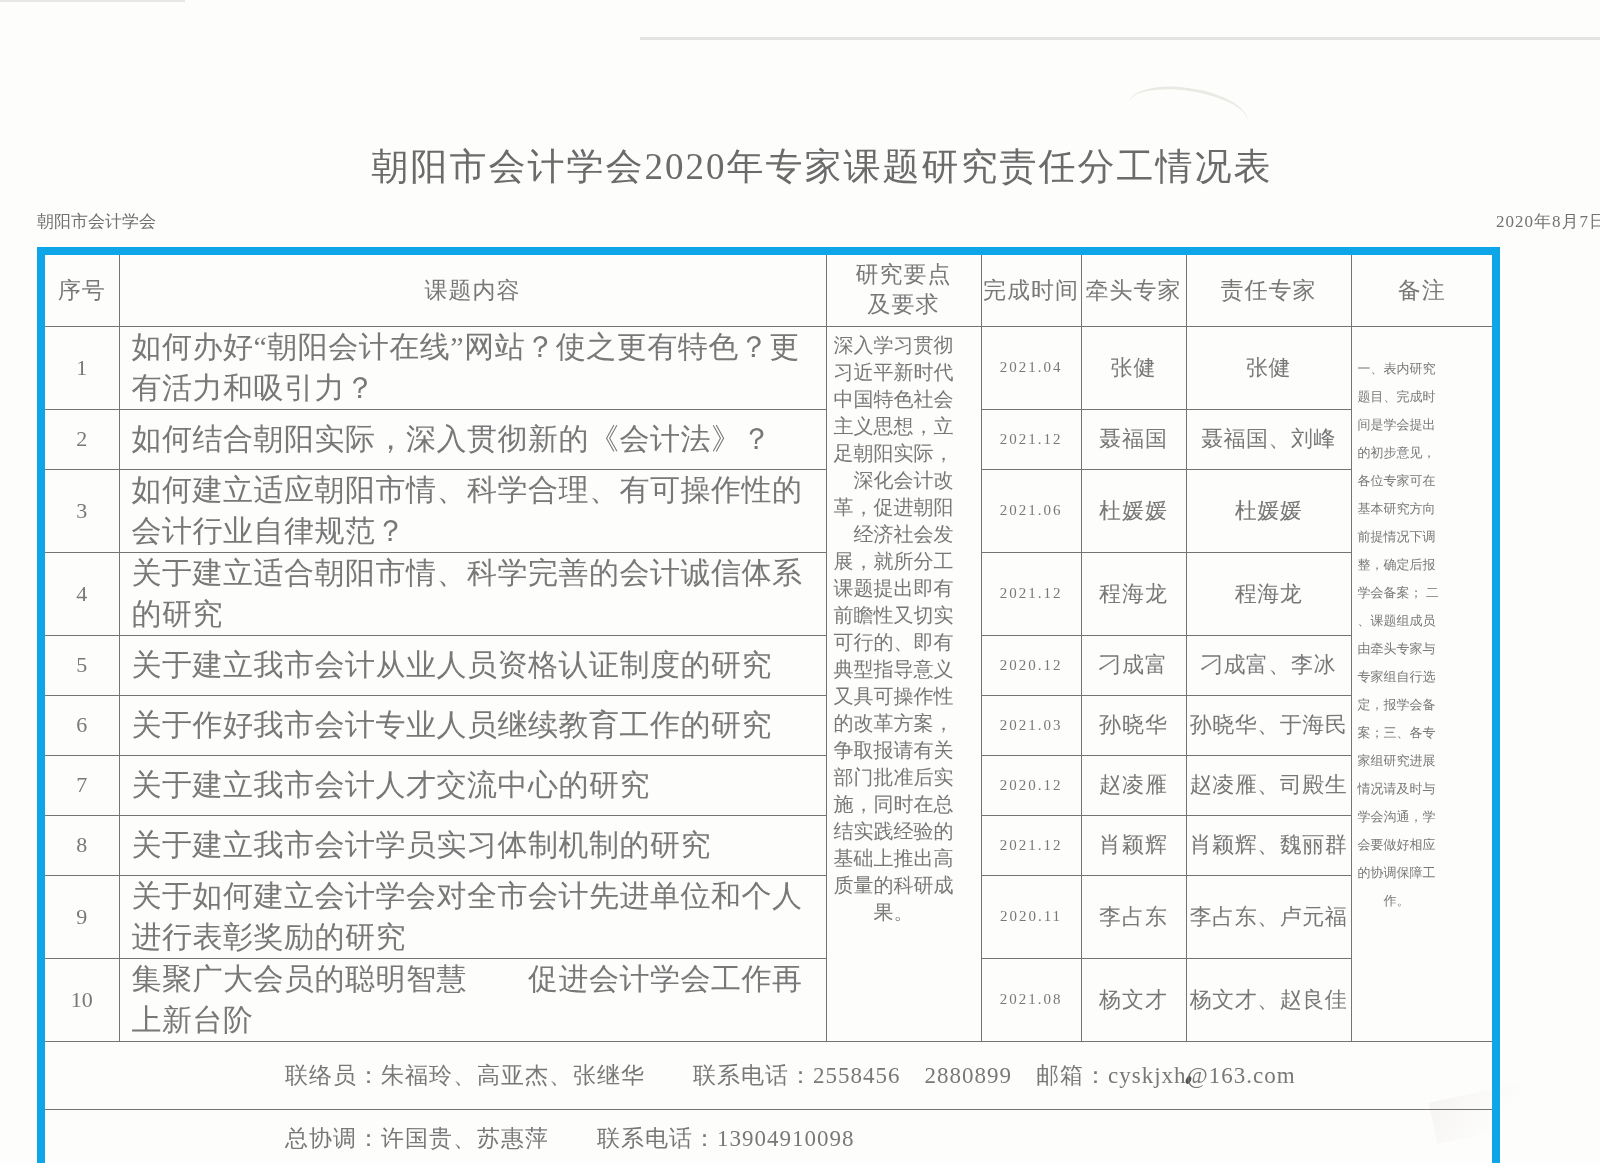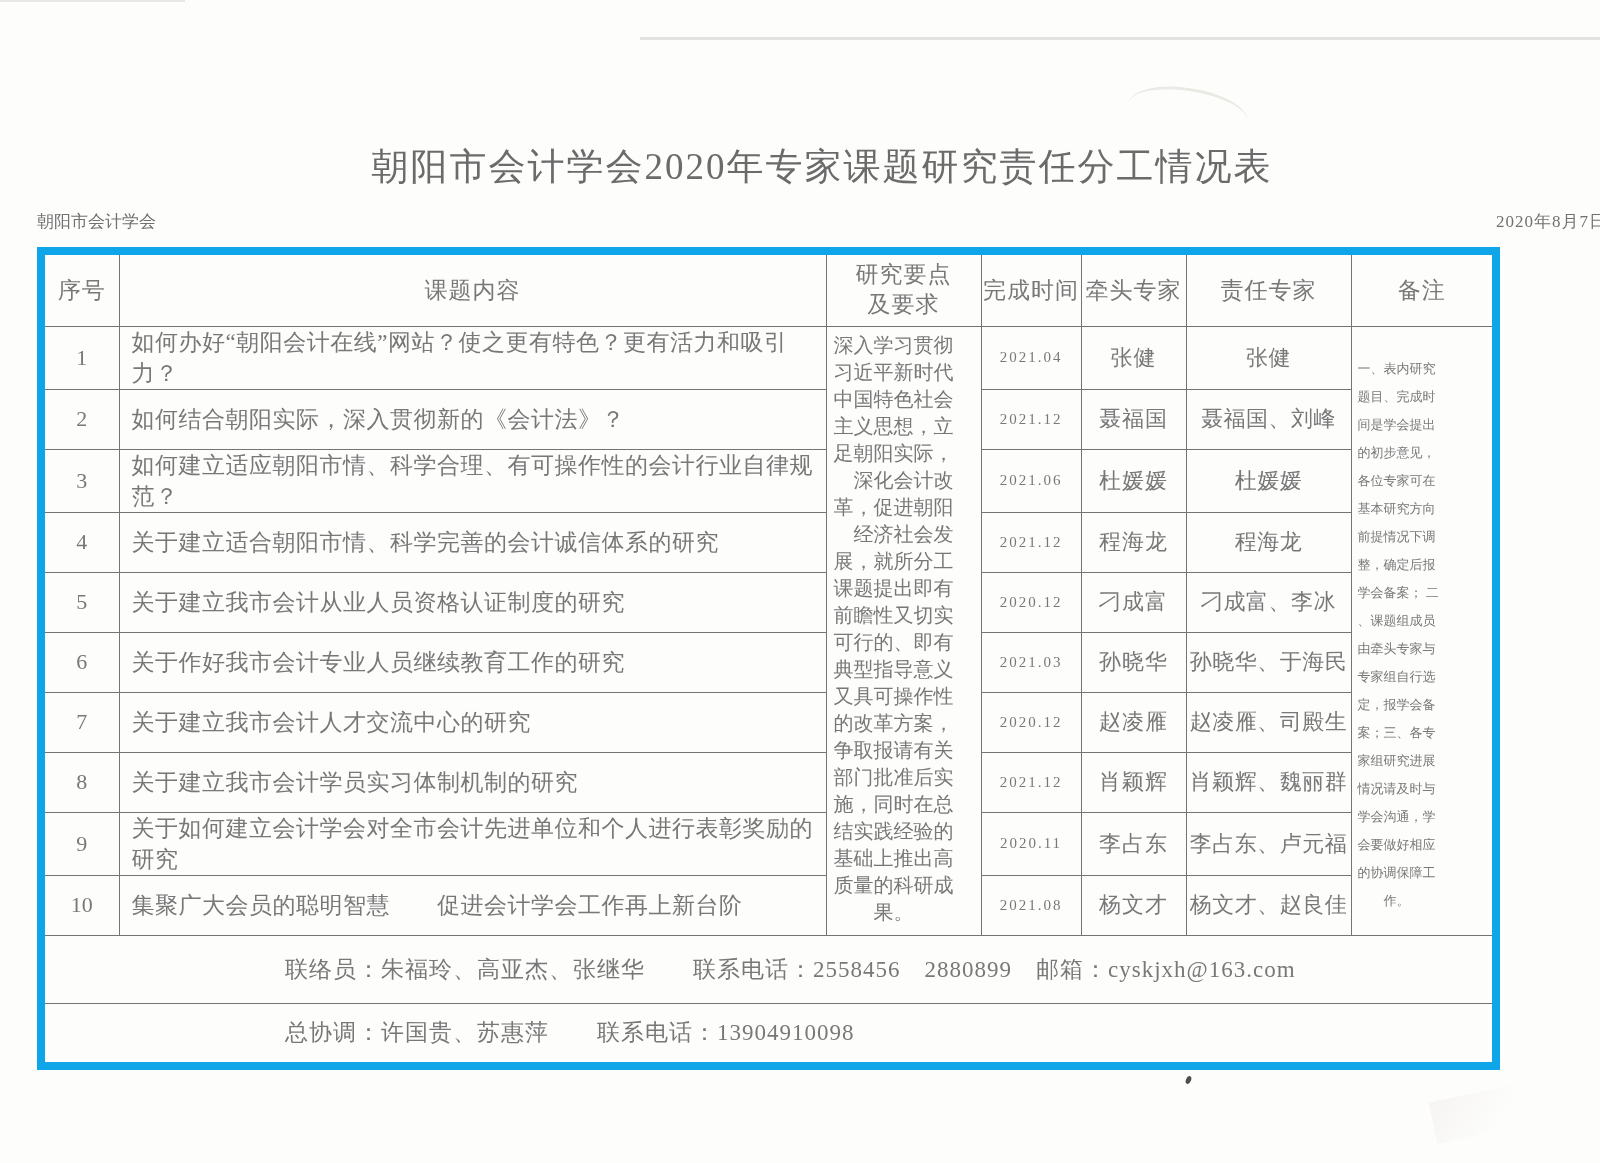--- a/index.html
+++ b/index.html
@@ -36,21 +36,21 @@
   }
   table.sheet th,table.sheet td{
     border:1px solid #747474;font-weight:normal;color:#787878;
     overflow:hidden;
   }
   tr.head-row{height:75px;}
   tr.head-row th{font-size:23px;letter-spacing:1px;text-align:center;vertical-align:middle;}
   th.h-points{white-space:pre-line;line-height:30px;}
   tbody tr{height:60px;}
   td.c-index{text-align:center;font-size:22px;vertical-align:middle;}
-  td.c-topic{font-size:23px;padding:0 8px 0 12px;vertical-align:middle;letter-spacing:0.5px;font-family:Liberation Serif, serif;}
+  td.c-topic{font-size:30px;padding:0 8px 0 12px;vertical-align:middle;letter-spacing:0.5px;font-family:Liberation Serif, serif;}
   td.c-points{
     white-space:pre-line;vertical-align:top;font-size:20px;line-height:27px;
     padding:5px 5px 0 7px;text-align:left;
   }
   td.c-time{text-align:center;font-size:15px;letter-spacing:2px;vertical-align:middle;}
   td.c-lead{text-align:center;font-size:22px;vertical-align:middle;letter-spacing:1px;}
   td.c-resp{text-align:center;font-size:22px;vertical-align:middle;letter-spacing:0.5px;}
   td.c-remark{
     white-space:pre-line;vertical-align:top;font-size:13px;line-height:28px;
     padding:28px 4px 0 6px;text-align:left;

